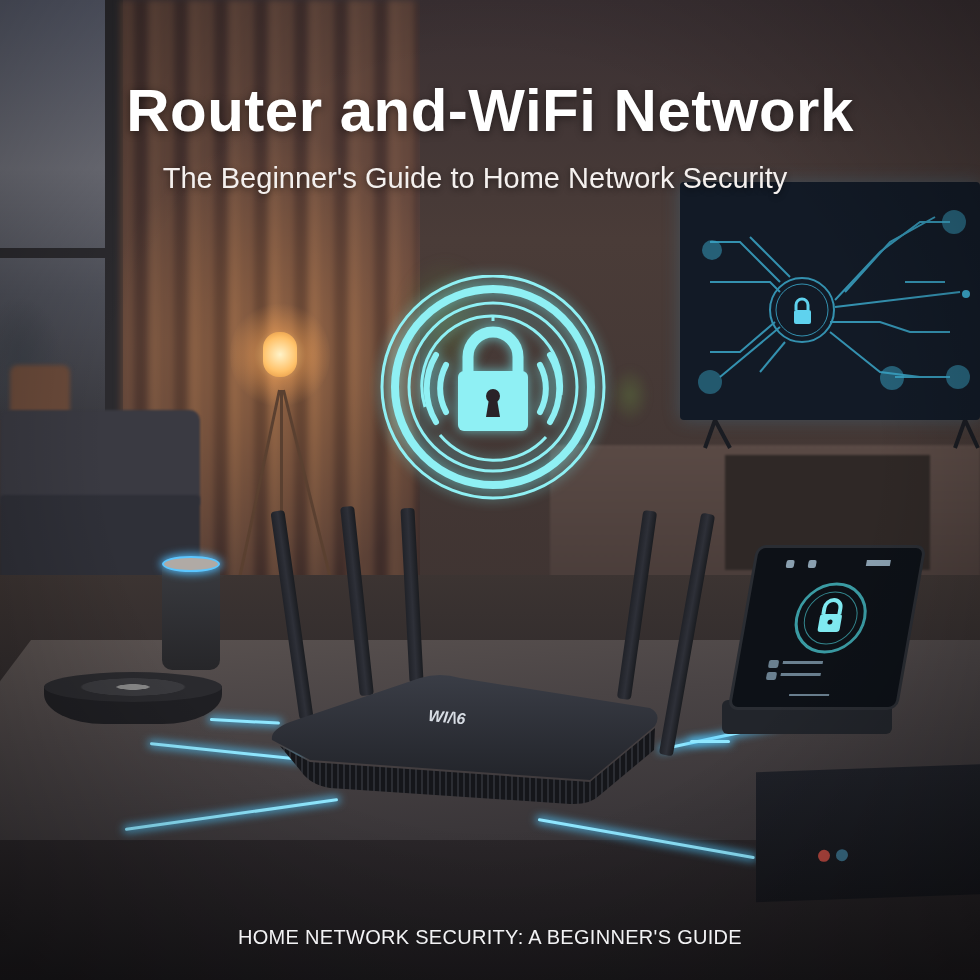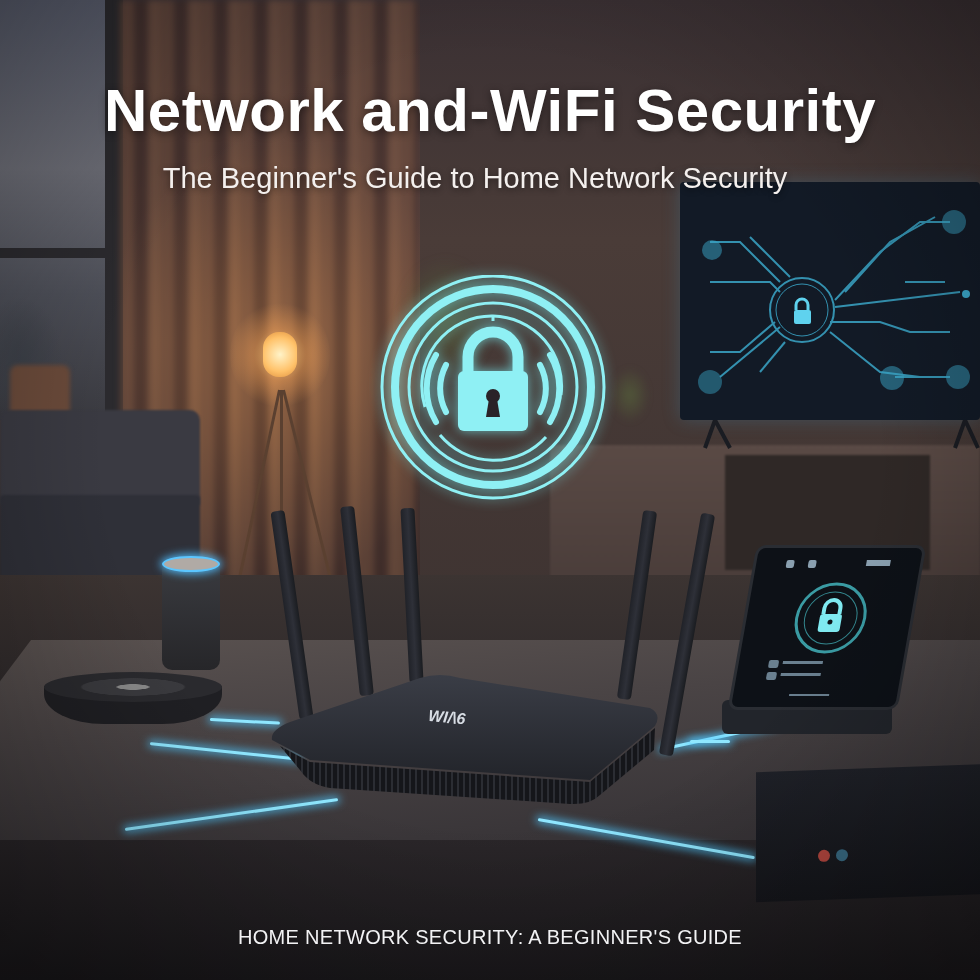--- a/index.html
+++ b/index.html
@@ -239,16 +239,16 @@
       </g>
       <rect x="80" y="96" width="70" height="60" rx="6" fill="#8ff0f4"></rect>
       <circle cx="115" cy="121" r="7" fill="#2a2328"></circle>
       <path d="M111 124 L108 142 L122 142 L119 124 Z" fill="#2a2328"></path>
       <line x1="115" y1="40" x2="115" y2="46" stroke="#8ff0f4" stroke-width="3"></line>
     </svg>
   </div>
 
   <div class="vignette"></div>
 
-  <div class="title">Network and-WiFi Security</div>
+  <div class="title">Router and-WiFi Network</div>
   <div class="subtitle">The Beginner's Guide to Home Network Security</div>
   <div class="footer">HOME NETWORK SECURITY: A BEGINNER'S GUIDE</div>
 </div>
 
 </body></html>

